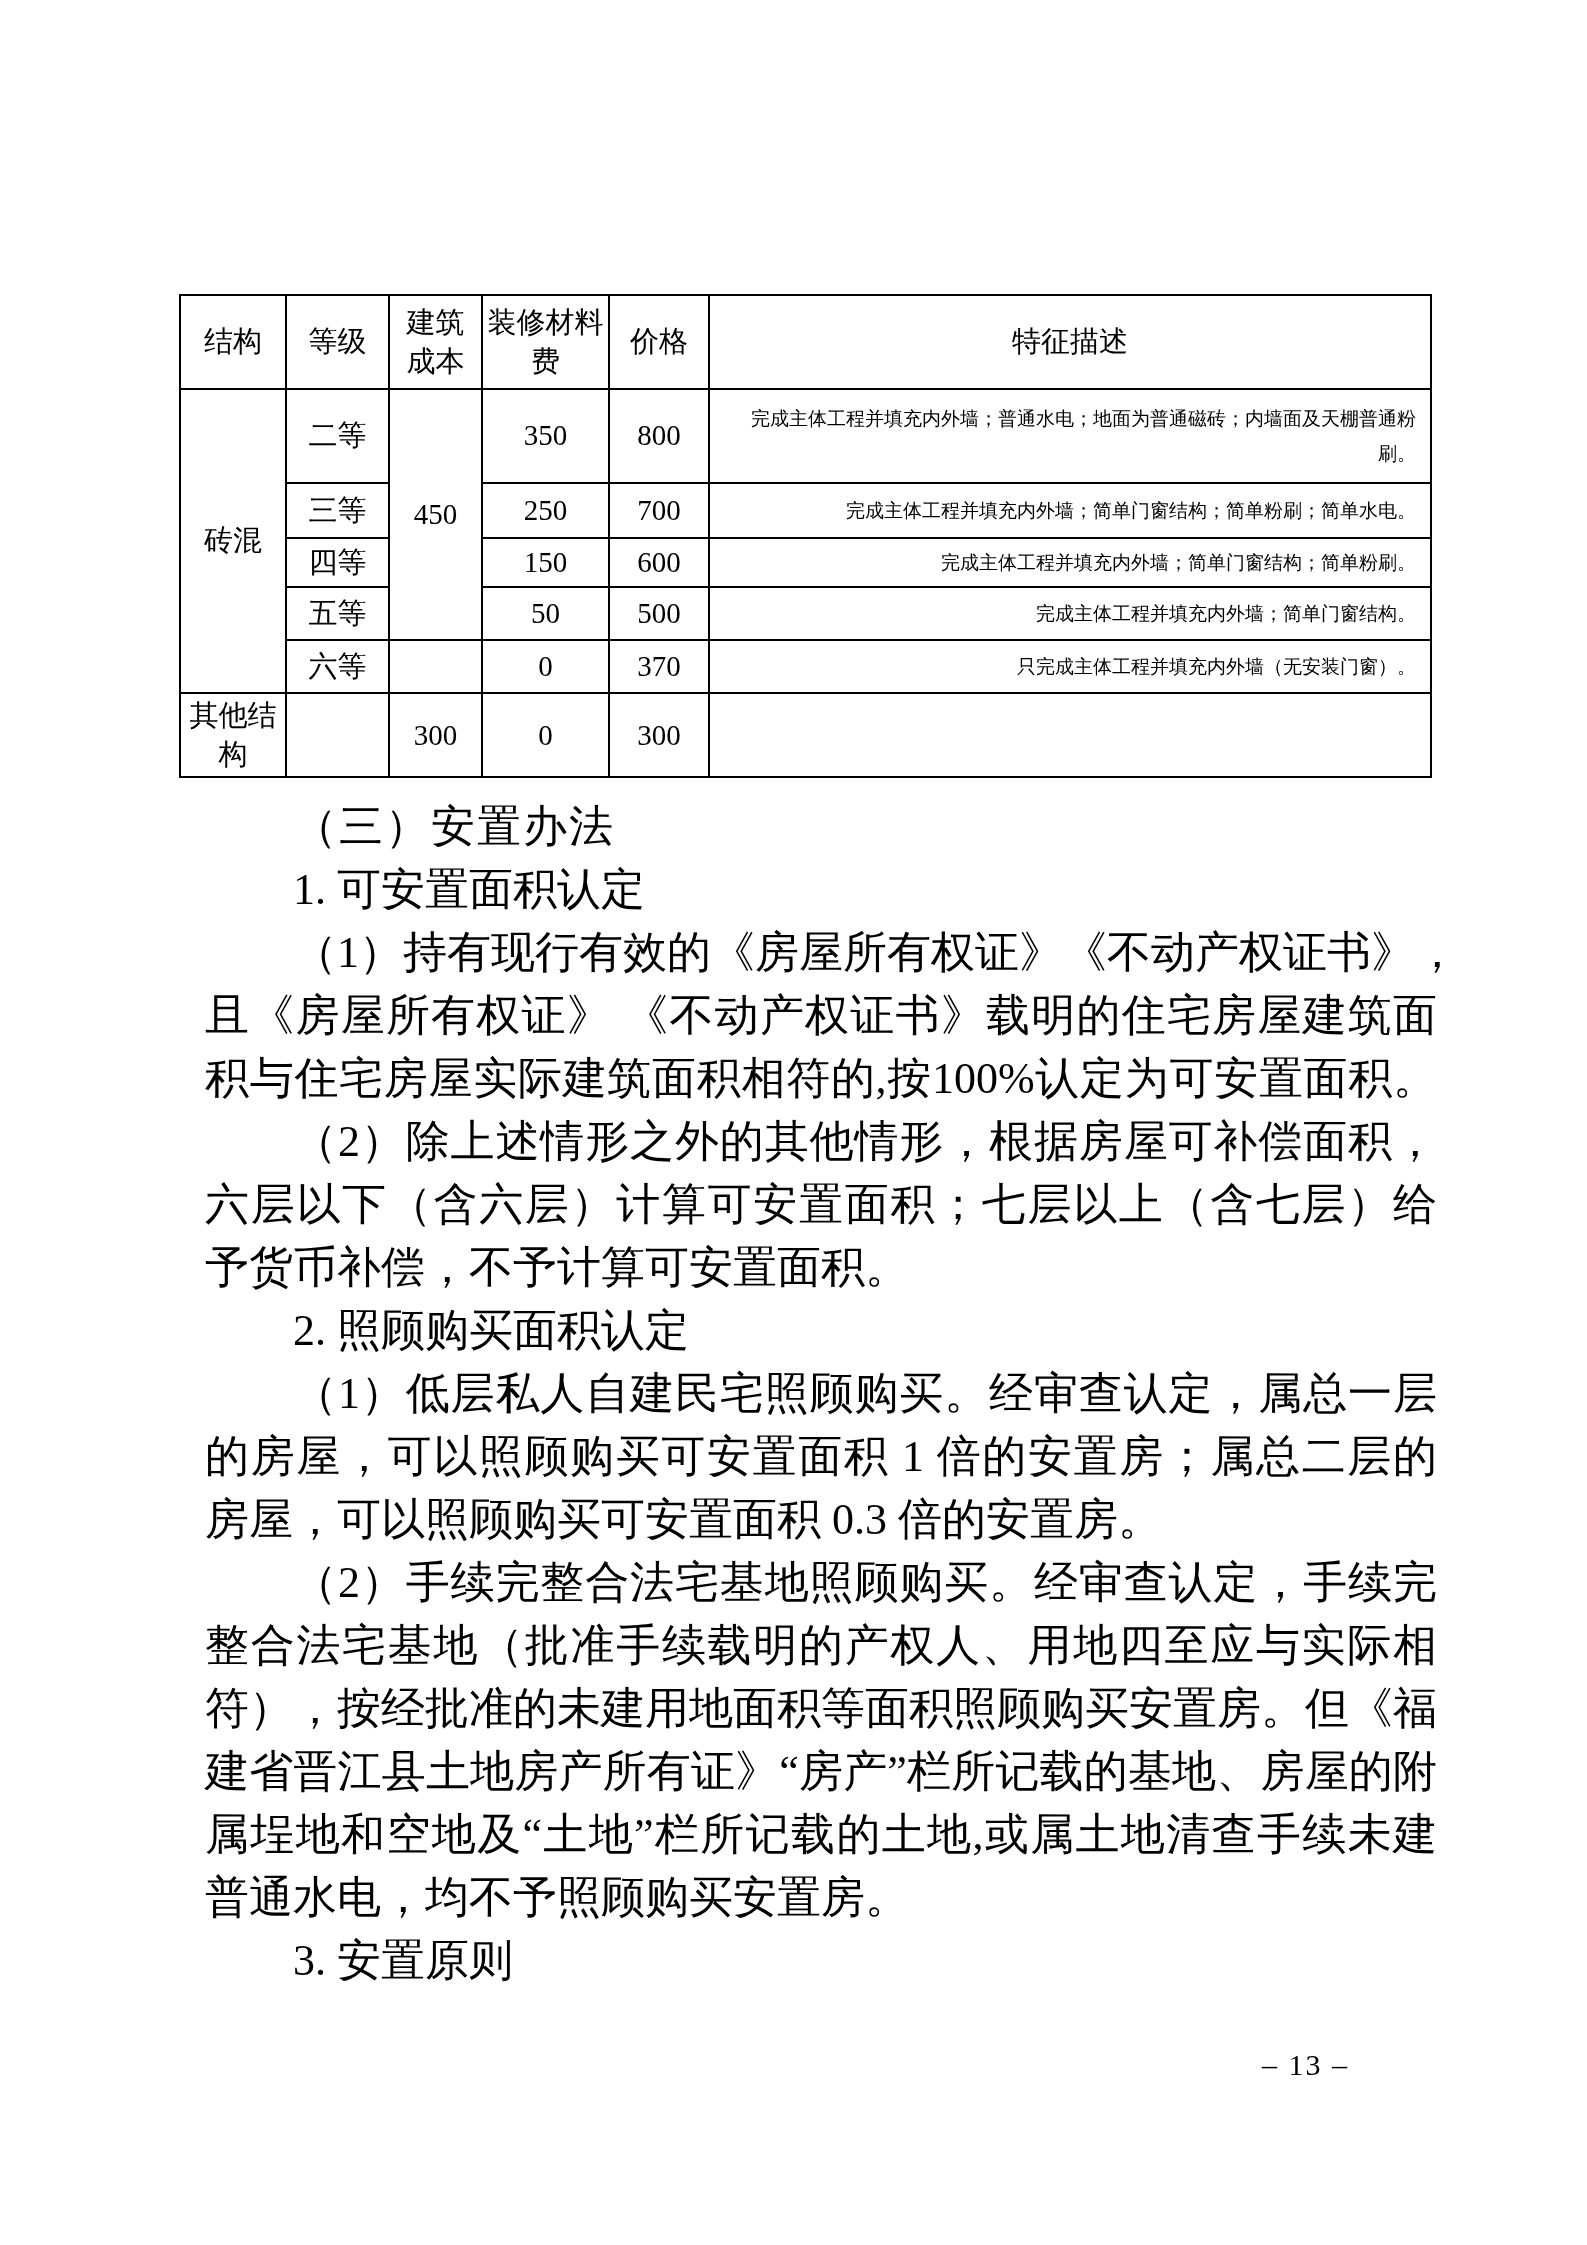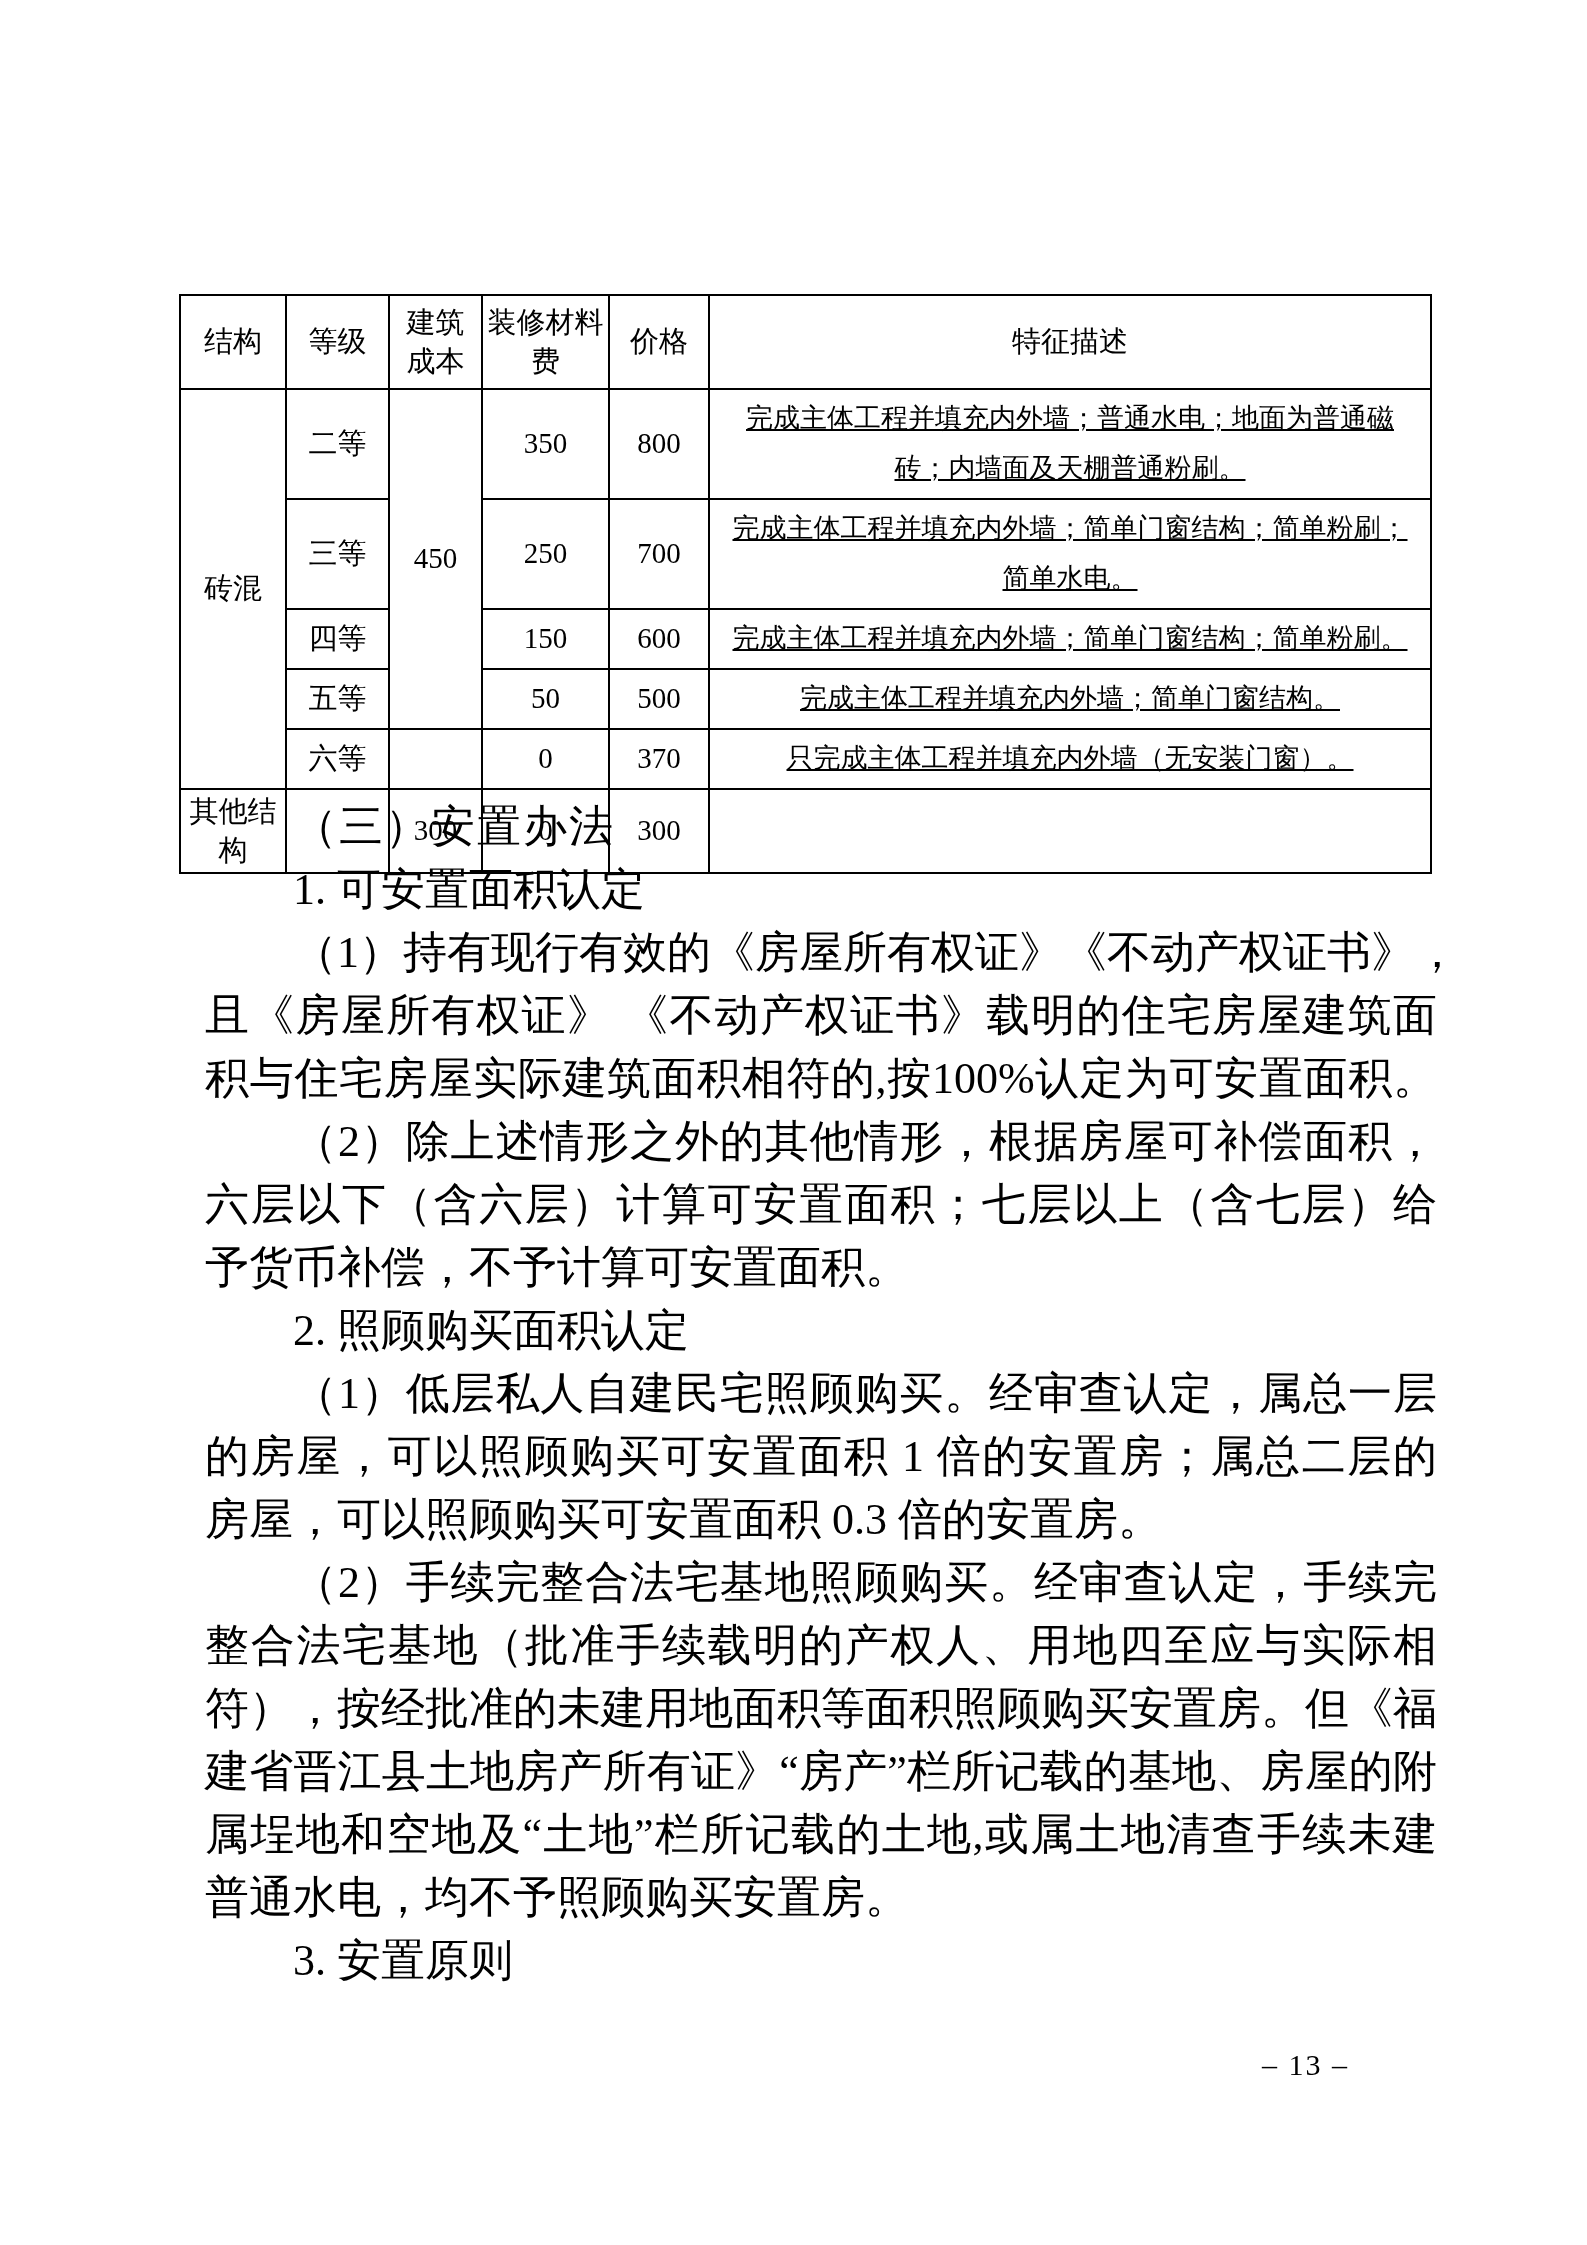--- a/index.html
+++ b/index.html
@@ -26,25 +26,24 @@
   table.doc-table td {
     border: 2px solid #000000;
     text-align: center;
     vertical-align: middle;
     font-size: 29px;
     line-height: 1.35;
     padding: 2px 4px;
     overflow: hidden;
   }
   table.doc-table td.desc {
-    text-align: center;
-    font-size: 27px;
+    text-align: right;
+    font-size: 19px;
     line-height: 1.85;
     padding: 4px 14px;
-    text-decoration: underline;
   }
   tr.h-header  { height: 94px; }
   tr.h-grade2  { height: 94px; }
   tr.h-grade3  { height: 55px; }
   tr.h-grade4  { height: 49px; margin-top: 36px; }
   tr.h-grade5  { height: 53px; }
   tr.h-grade6  { height: 53px; }
   tr.h-other   { height: 83px; }
 
   

